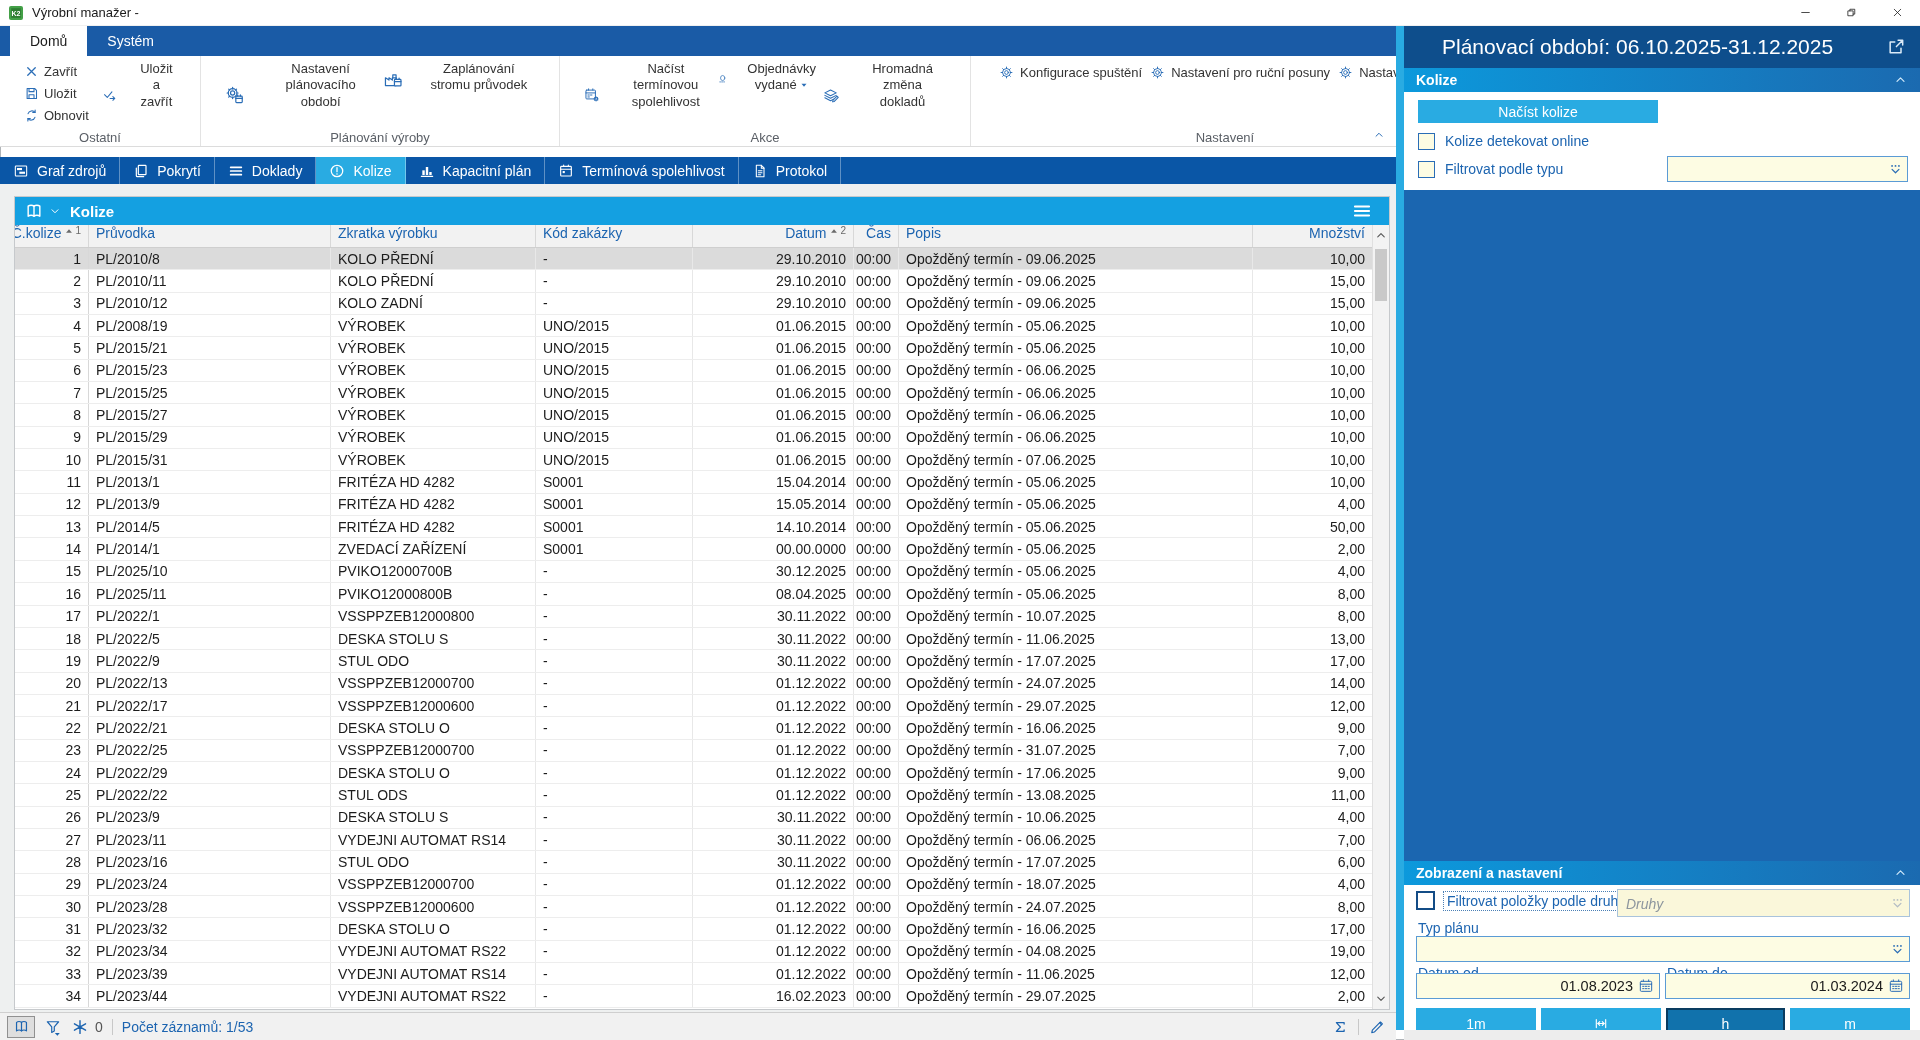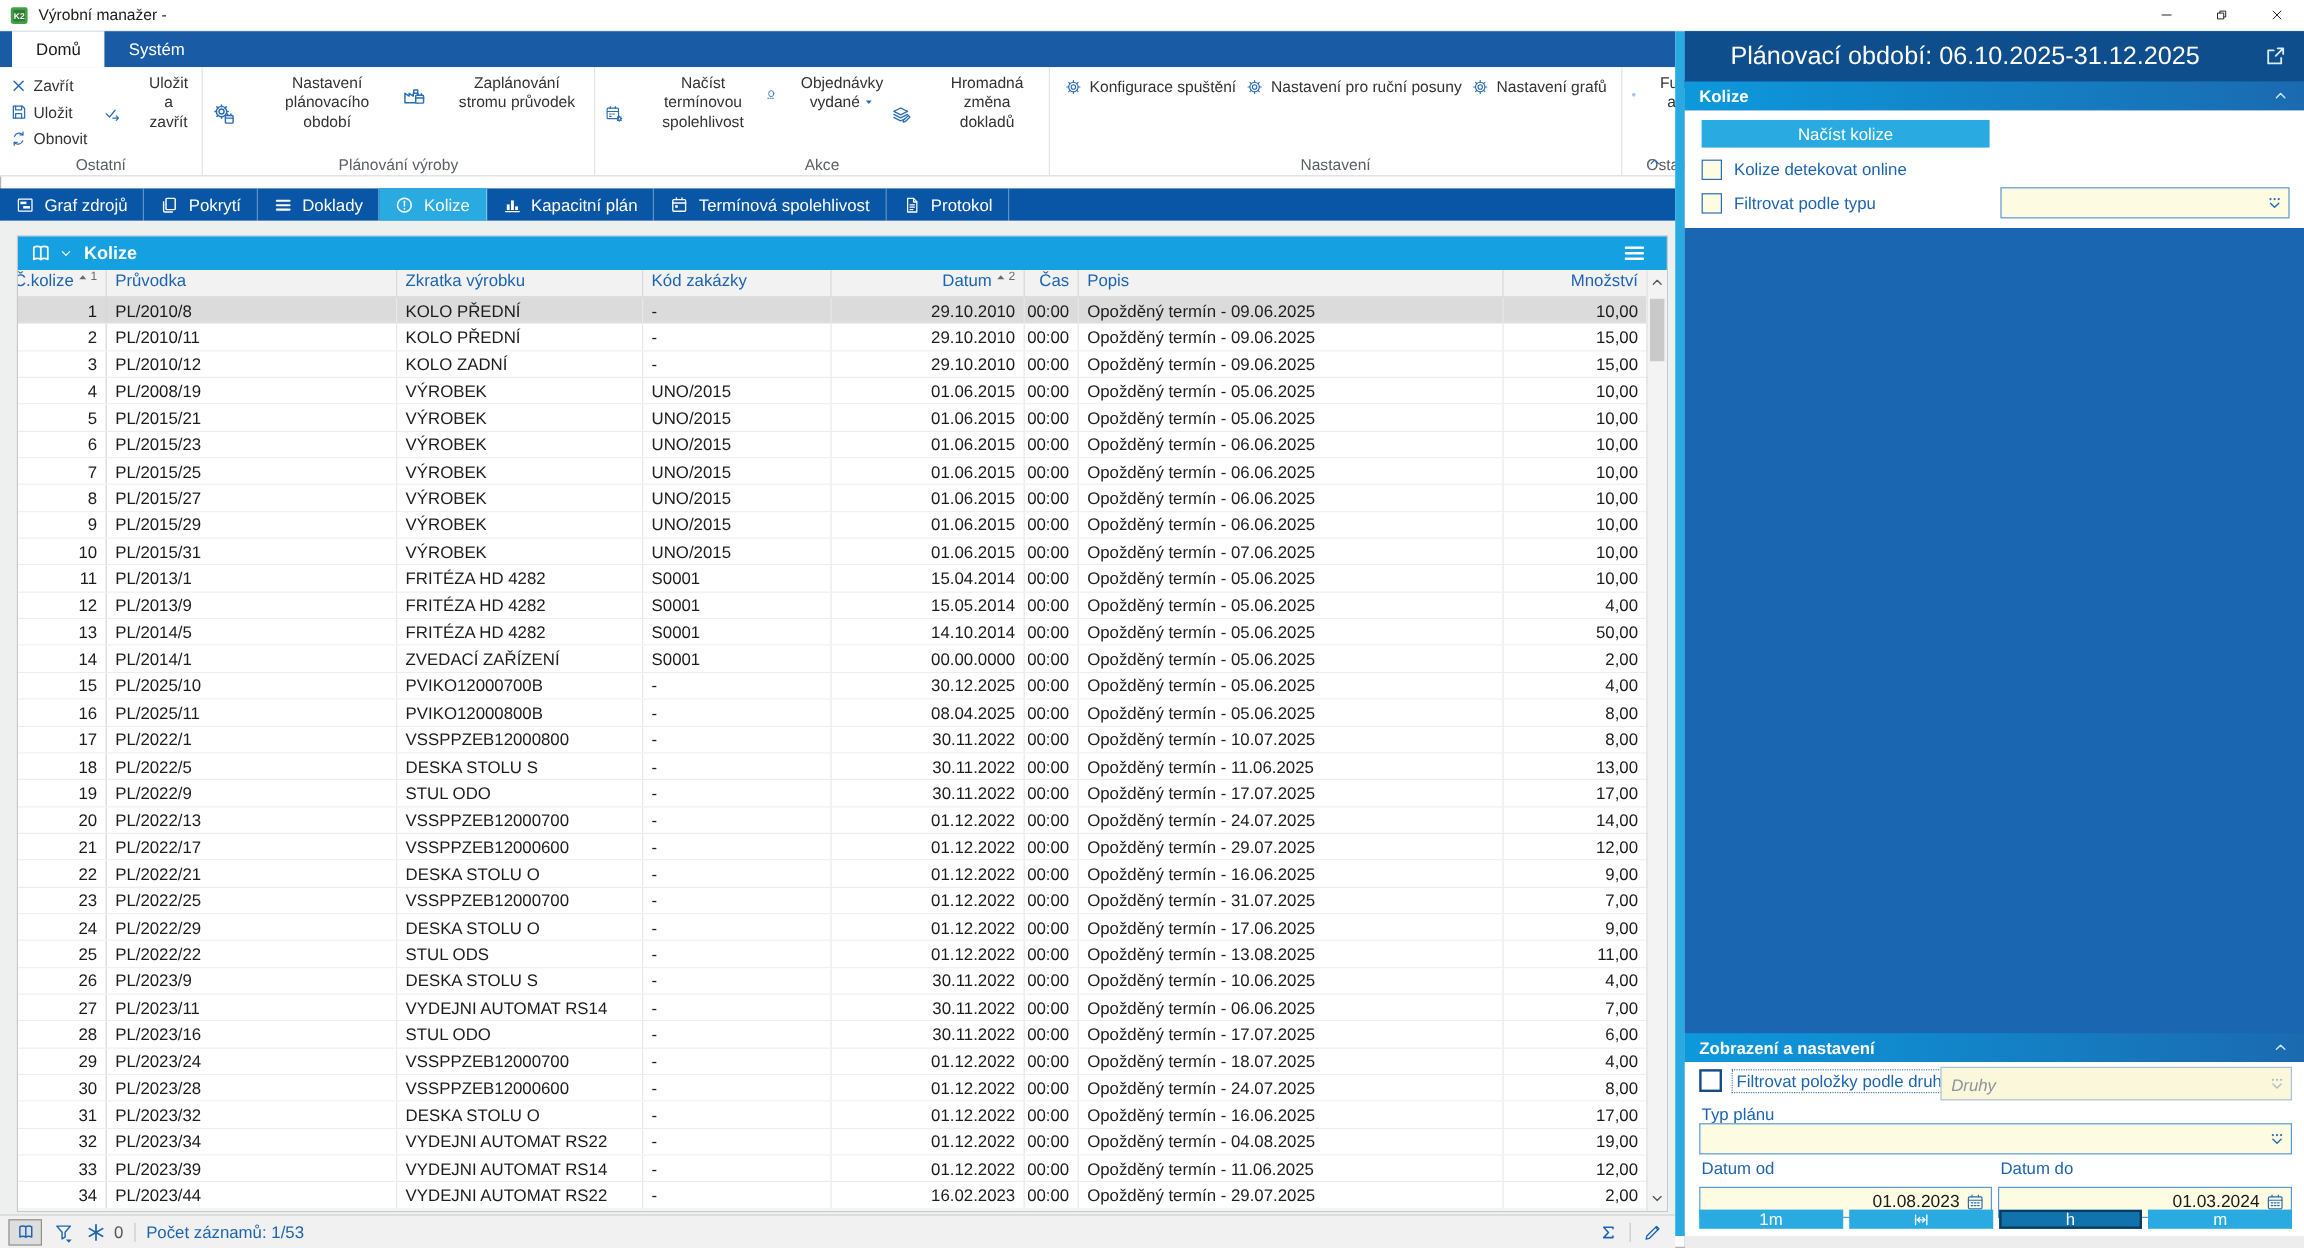--- a/index.html
+++ b/index.html
@@ -17,21 +17,21 @@
   .winbtn{width:46px;height:25px;display:flex;align-items:center;justify-content:center;color:#222}
   .winbtn span{width:13px;height:13px}
 
   
   .ribbontabs{position:absolute;left:0;top:26px;width:1396px;height:30px;background:#1a5ba6;
               display:flex;align-items:stretch;padding-left:10px;box-sizing:border-box}
   .rtab{padding:0 20px;display:flex;align-items:center;color:#fff;font-size:14px}
   .rtab.active{background:#fff;color:#1a1a1a}
   .ribbon{position:absolute;left:0;top:56px;width:1396px;height:91px;background:#fff;
           border-bottom:1px solid #dcdcdc;display:flex;box-sizing:border-box}
-  .rgroup{position:relative;border-right:1px solid #e3e3e3;padding:2px 8px 16px;box-sizing:border-box;display:flex}
+  .rgroup{position:relative;border-right:1px solid #e3e3e3;padding:2px 24px 16px;box-sizing:border-box;display:flex}
   .rg-content{display:flex;align-items:flex-start;gap:6px}
   .rglabel{position:absolute;bottom:1px;left:0;right:0;text-align:center;font-size:13px;color:#5a5f66}
   .rsmall{display:flex;flex-direction:column;gap:5px;padding-top:5px;width:72px}
   .rsbtn{display:flex;align-items:center;gap:5px;font-size:13px;color:#333;height:17px;white-space:nowrap}
   .ric{width:15px;height:15px;color:#2a6db6;flex:none}
   .rbbtn{display:flex;flex-direction:row;align-items:flex-end;padding-top:3px;gap:20px}
   .rbic{width:30px;height:30px;color:#2a6db6}
   .rblabel{font-size:13px;color:#333;text-align:center;line-height:1.25}
   .rcaret{display:inline-block;width:10px;height:10px;color:#2a6db6;margin-left:2px;vertical-align:-1px}
   .rmenu{display:flex;flex-direction:row;gap:8px;padding:7px 4px}
@@ -116,26 +116,26 @@
   .combo-ic.gray{color:#b3bcc4}
   .p-combo-type{left:263px;top:64px;width:241px;height:26px}
 
   .z-cbrow{position:absolute;left:12px;top:6px;display:flex;align-items:center;gap:9px}
   .z-druhy{left:213px;top:4px;width:293px;height:28px;background:#faf7da;border:1px solid #a9c3dc}
   .z-druhy .ph{font-size:14px;color:#8d969e;font-style:italic;position:absolute;left:8px;top:6px}
   .z-typlabel{position:absolute;left:14px;top:35px;font-size:14px;color:#1c64b0}
   .z-typcombo{left:12px;top:51px;width:494px;height:26px}
   .z-datelabel{position:absolute;top:80px;font-size:14px;color:#1c64b0}
   .z-dl-od{left:14px}.z-dl-do{left:263px}
-  .z-date{position:absolute;top:104px;height:26px;background:#fdfce3;border:1px solid #5b9bd5;box-sizing:border-box;
+  .z-date{position:absolute;top:88px;height:26px;background:#fdfce3;border:1px solid #5b9bd5;box-sizing:border-box;
           display:flex;align-items:center;justify-content:flex-end;gap:5px;padding-right:5px;
           font-size:14.5px;color:#1a1a1a}
   .z-date.od{left:12px;width:244px}.z-date.do{left:261px;width:245px}
   .cal-ic{width:16px;height:16px;color:#2a6db6;flex:none}
-  .z-btnrow{position:absolute;left:12px;top:123px;width:494px;height:16px;display:flex;gap:5px}
+  .z-btnrow{position:absolute;left:12px;top:123px;width:494px;height:31px;display:flex;gap:5px}
   .zbtn{flex:1;background:#29abe2;color:#fff;font-size:14px;display:flex;align-items:center;justify-content:center}
   .zbtn.active{background:#1172ac;box-shadow:inset 0 0 0 2px #0a3c60}
   .zic{width:30px;height:15px;color:#fff}
 </style>
 </head>
 <body>
 
 <div class="app">
 
   <div class="titlebar">

